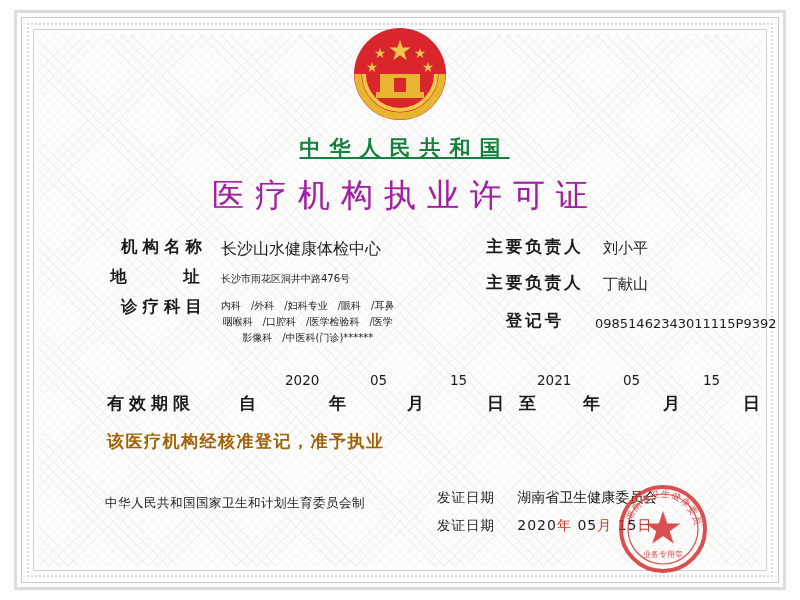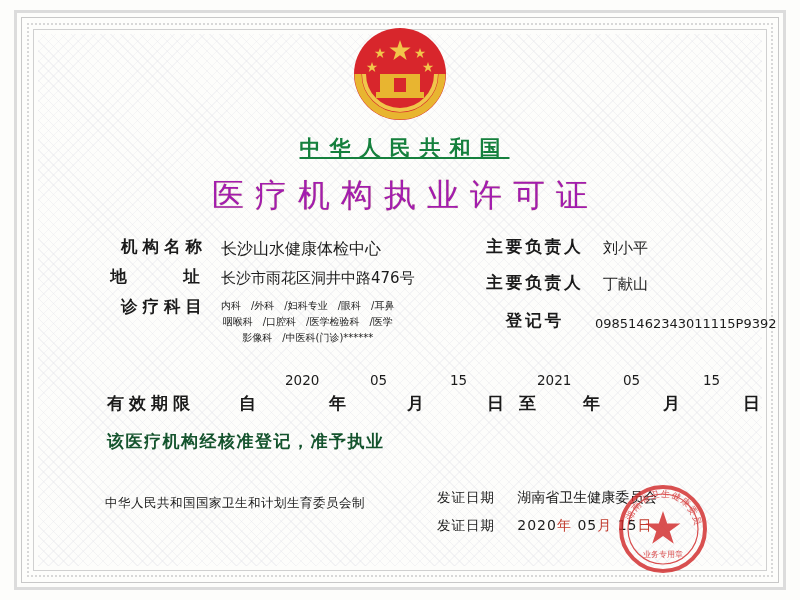--- a/index.html
+++ b/index.html
@@ -135,21 +135,21 @@
     color: #1a1a1a;
     white-space: nowrap;
     flex: none;
   }
   .lbl.sp4 { letter-spacing: 5px; width: 114px; }
   .lbl.sp-addr { letter-spacing: 20px; width: 114px; text-indent: 2px; }
   .lbl.sp-dept { letter-spacing: 5px; width: 114px; }
   .lbl.r { letter-spacing: 3px; width: 120px; }
   .lbl.r2 { letter-spacing: 3px; width: 120px; }
   .val {
-    font-size: 15px;
+    font-size: 10px;
     color: #1b1b1b;
     line-height: 17px;
     padding-top: 4px;
   }
   .val.name { font-size: 16px; }
   .val.person { font-size: 15px; padding-left: 8px; }
   .val.reg { font-size: 13px; padding-top: 5px; }
   .dept-lines { font-size: 10px; line-height: 16px; color: #1b1b1b; padding-top: 2px; }
 
   
@@ -193,21 +193,21 @@
   .v-zhi { left: 412px; }
   .v-nian2 { left: 476px; }
   .v-yue2 { left: 556px; }
   .v-ri2 { left: 636px; }
 
   .statement {
     margin-top: 12px;
     margin-left: 62px;
     font-size: 17px;
     font-weight: bold;
-    color: #14532d;
+    color: #a16207;
     letter-spacing: 1.5px;
   }
 
   .footer {
     position: relative;
     margin-top: 28px;
     height: 90px;
   }
   .issuer-note {
     position: absolute;

